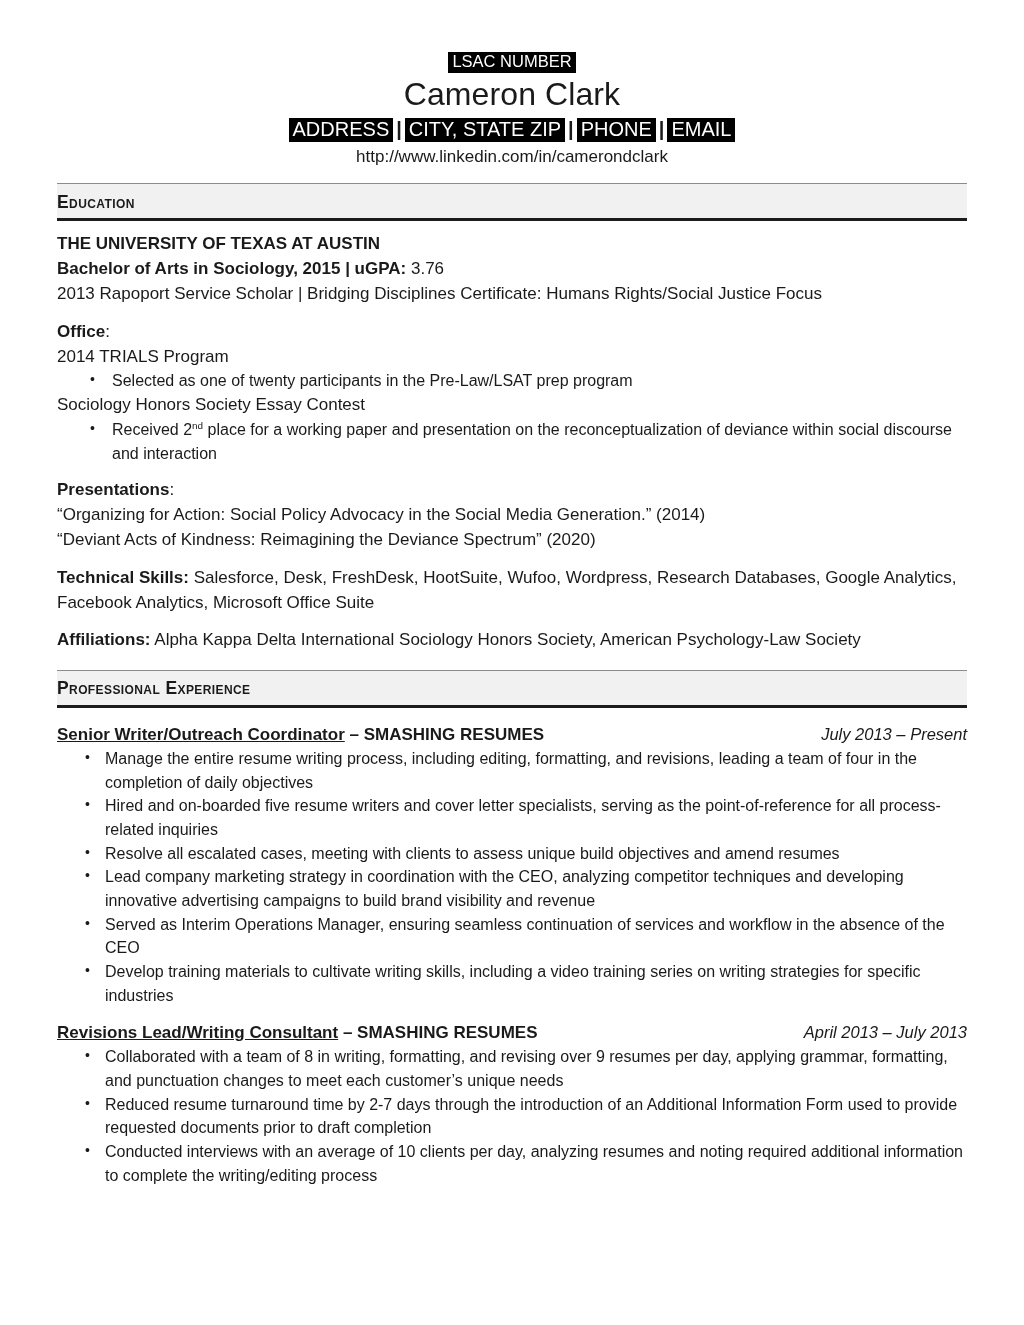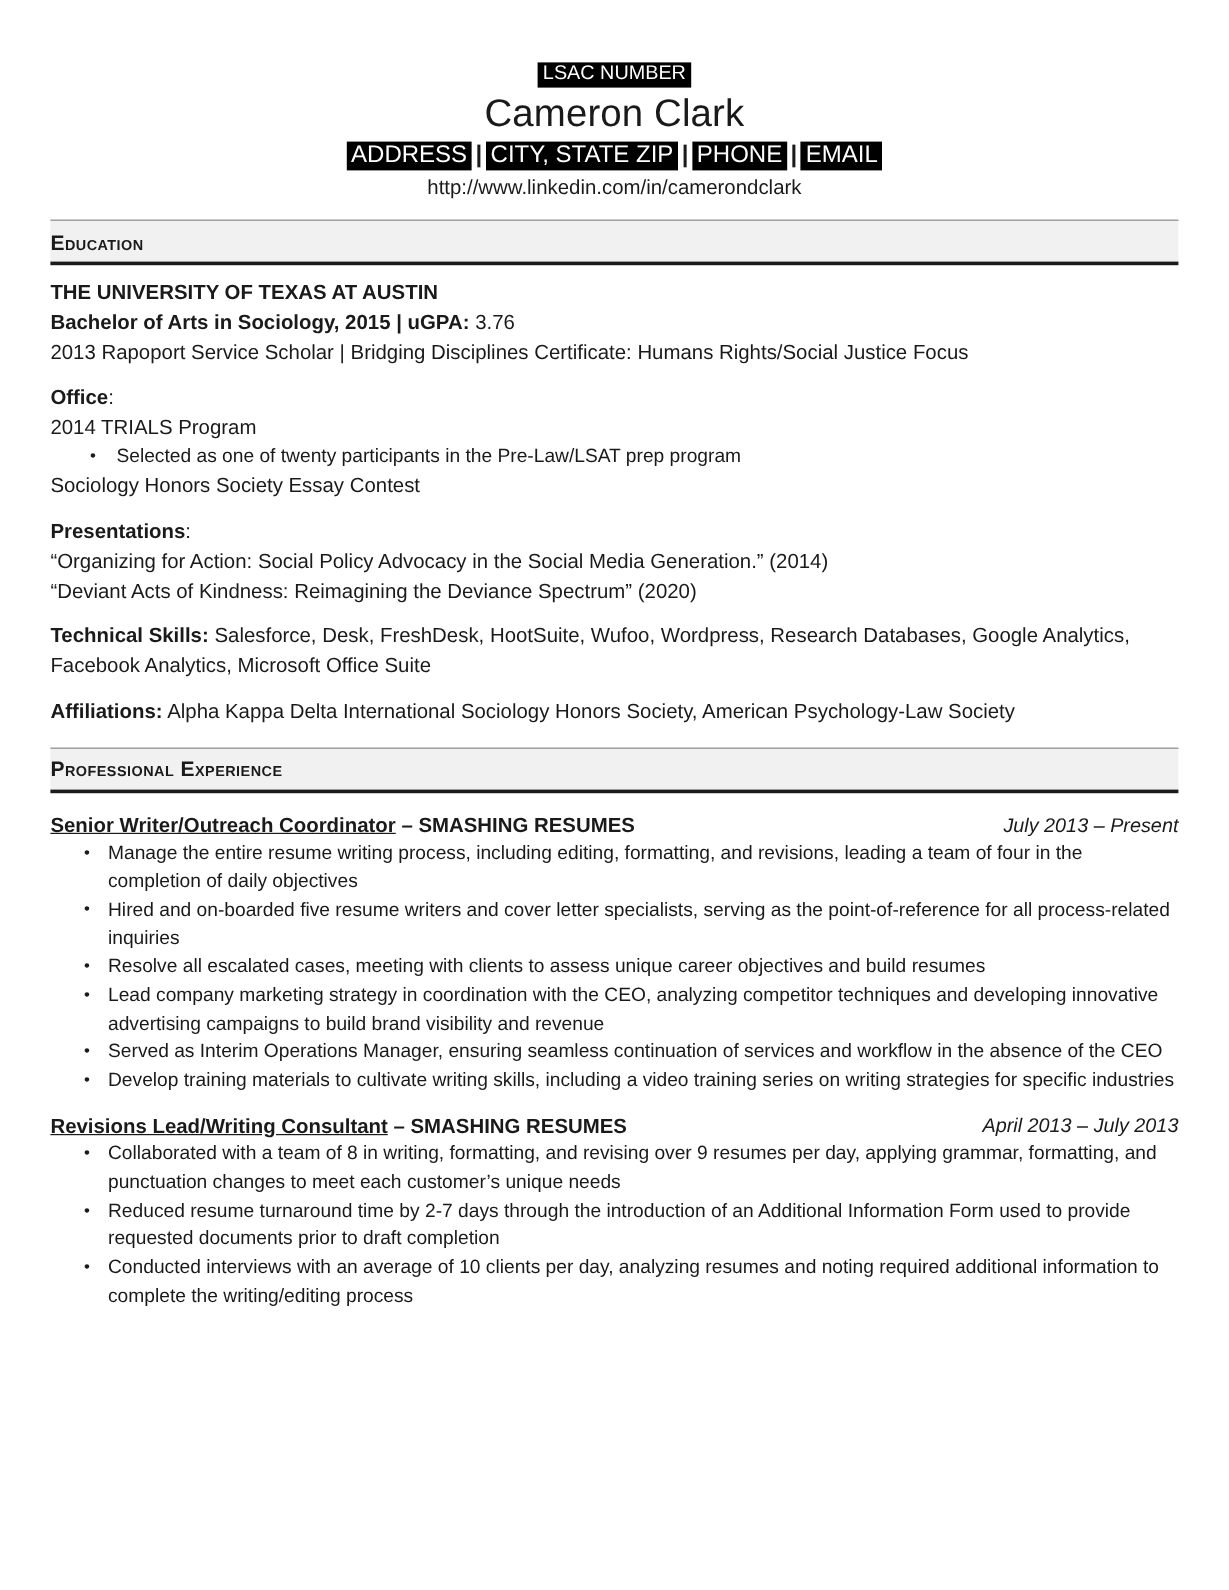--- a/index.html
+++ b/index.html
@@ -14,21 +14,21 @@
     color: #1a1a1a;
     -webkit-font-smoothing: antialiased;
   }
 
   .page {
     position: relative;
     width: 1024px;
     height: 1325px;
     background: #ffffff;
     box-sizing: border-box;
-    padding: 0 42px;
+    padding: 0 57px;
   }
 
   
   .resume-header {
     padding-top: 52px;
     text-align: center;
   }
   .hl {
     background: #000000;
     color: #ffffff;
@@ -129,21 +129,21 @@
     padding-left: 48px;
   }
   ul.bullets.exp > li::before {
     left: 28px;
   }
 
   
   .job-head {
     display: flex;
     justify-content: space-between;
-    align-items: flex-end;
+    align-items: flex-start;
     font-size: 17px;
     line-height: 1.4;
     margin-top: 14px;
   }
   .job-head.first { margin-top: 15px; }
   .job-left { font-weight: bold; white-space: nowrap; }
   .job-right { font-style: italic; white-space: nowrap; font-size: 16.5px; }
 </style>
 </head>
 <body>
@@ -182,20 +182,23 @@
 
     <div class="blk">
       <div class="line"><span class="b">Office</span><span>:</span></div>
 
       <div class="line">2014 TRIALS Program</div>
       <ul class="bullets">
         <li>Selected as one of twenty participants in the Pre-Law/LSAT prep program</li>
       </ul>
 
       <div class="line">Sociology Honors Society Essay Contest</div>
+      <ul class="bullets">
+        <li><span>Received 2</span><sup>nd</sup><span> place for a working paper and presentation on the reconceptualization of deviance within social discourse and interaction</span></li>
+      </ul>
     </div>
 
     <div class="blk">
       <div class="line"><span class="b">Presentations</span><span>:</span></div>
       <div class="line">“Organizing for Action: Social Policy Advocacy in the Social Media Generation.” (2014)</div>
       <div class="line">“Deviant Acts of Kindness: Reimagining the Deviance Spectrum” (2020)</div>
     </div>
 
     <div class="blk">
       <span class="b">Technical Skills:</span>
@@ -214,21 +217,21 @@
 
   <div class="body-text">
 
     <div class="job-head first">
       <div class="job-left"><span class="u">Senior Writer/Outreach Coordinator</span><span> – </span><span>SMASHING RESUMES</span></div>
       <div class="job-right">July 2013 – Present</div>
     </div>
     <ul class="bullets exp">
       <li>Manage the entire resume writing process, including editing, formatting, and revisions, leading a team of four in the completion of daily objectives</li>
       <li>Hired and on-boarded five resume writers and cover letter specialists, serving as the point-of-reference for all process-related inquiries</li>
-      <li>Resolve all escalated cases, meeting with clients to assess unique career objectives and build resumes</li>
+      <li>Resolve all escalated cases, meeting with clients to assess unique build objectives and amend resumes</li>
       <li>Lead company marketing strategy in coordination with the CEO, analyzing competitor techniques and developing innovative advertising campaigns to build brand visibility and revenue</li>
       <li>Served as Interim Operations Manager, ensuring seamless continuation of services and workflow in the absence of the CEO</li>
       <li>Develop training materials to cultivate writing skills, including a video training series on writing strategies for specific industries</li>
     </ul>
 
     <div class="job-head">
       <div class="job-left"><span class="u">Revisions Lead/Writing Consultant</span><span> – </span><span>SMASHING RESUMES</span></div>
       <div class="job-right">April 2013 – July 2013</div>
     </div>
     <ul class="bullets exp">

